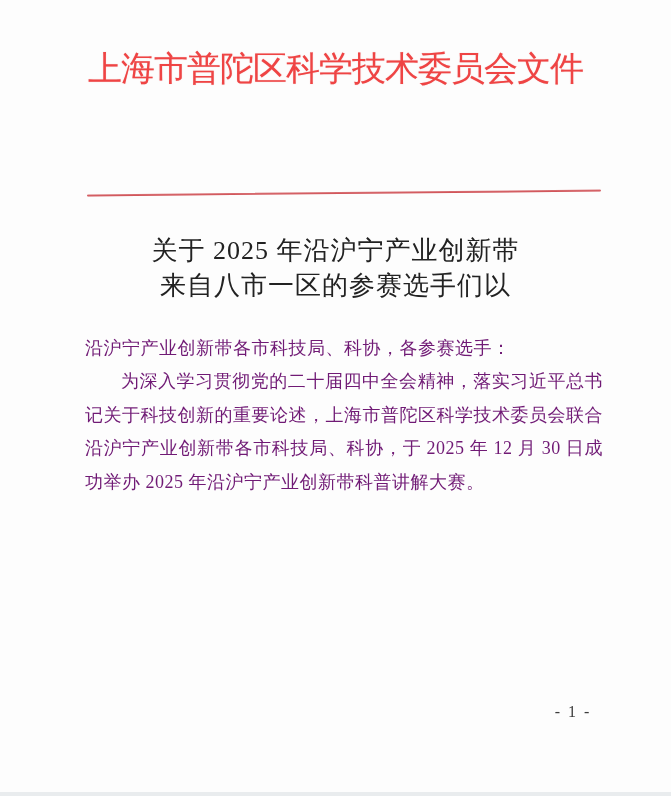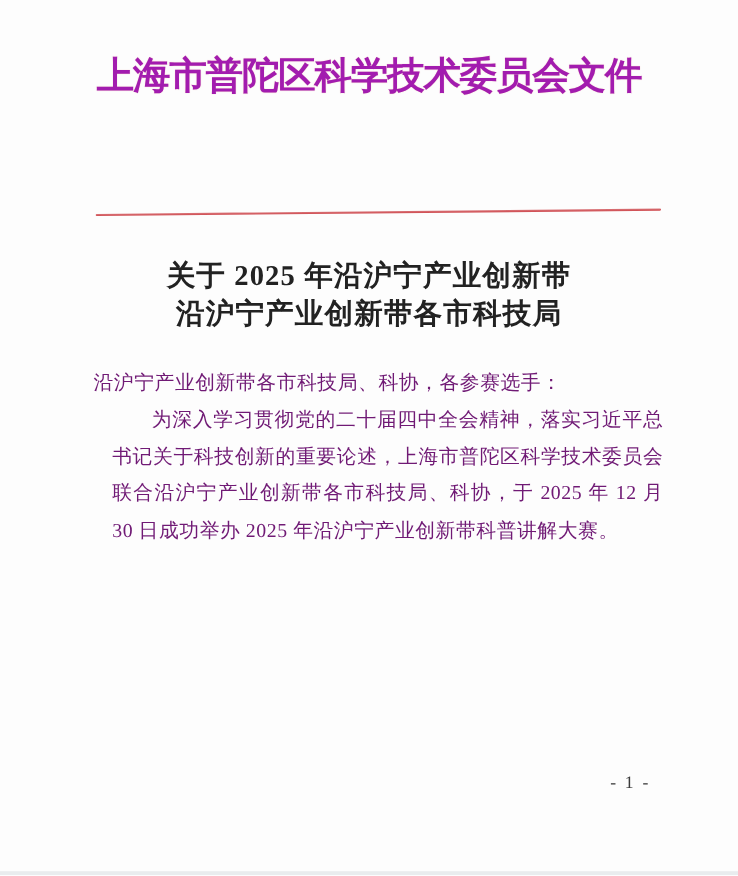--- a/index.html
+++ b/index.html
@@ -24,22 +24,22 @@
     height: 4px;
     background: #e9ecee;
   }
   
   .letterhead {
     position: absolute;
     top: 46px;
     left: 0;
     width: 100%;
     text-align: center;
-    color: #a21caf;
-    font-weight: bold;
+    color: #ef4444;
+    font-weight: normal;
     font-size: 34px;
     letter-spacing: -1px;
     white-space: nowrap;
     text-shadow: 0 0 1px rgba(218,59,61,0.35);
   }
   
   .red-rule {
     position: absolute;
     top: 192px;
     left: 87px;
@@ -50,21 +50,21 @@
     border-radius: 1px;
   }
   
   .doc-title {
     position: absolute;
     top: 233px;
     left: 0;
     width: 100%;
     text-align: center;
     color: #222222;
-    font-weight: bold;
+    font-weight: normal;
     font-size: 26px;
     line-height: 35px;
     letter-spacing: 1px;
   }
   
   .body-block {
     position: absolute;
     top: 332px;
     left: 85px;
     width: 518px;
@@ -73,21 +73,20 @@
     line-height: 33.4px;
     letter-spacing: 0.5px;
     text-align: justify;
     text-justify: inter-ideograph;
   }
   .salutation {
     text-indent: 0;
   }
   .para {
     text-indent: 2em;
-    margin-left: 17px;
   }
   
   .page-number {
     position: absolute;
     top: 703px;
     left: 538px;
     width: 70px;
     text-align: center;
     color: #3c3c3c;
     font-size: 16px;
@@ -99,21 +98,21 @@
 <body>
 
 <div class="page">
 
   <div class="letterhead">上海市普陀区科学技术委员会文件</div>
 
   <div class="red-rule"></div>
 
   <div class="doc-title">
     <div>关于 2025 年沿沪宁产业创新带</div>
-    <div>沿沪宁产业创新带各市科技局</div>
+    <div>来自八市一区的参赛选手们以</div>
   </div>
 
   <div class="body-block">
     <div class="salutation">沿沪宁产业创新带各市科技局、科协，各参赛选手：</div>
     <div class="para">为深入学习贯彻党的二十届四中全会精神，落实习近平总书记关于科技创新的重要论述，上海市普陀区科学技术委员会联合沿沪宁产业创新带各市科技局、科协，于 2025 年 12 月 30 日成功举办 2025 年沿沪宁产业创新带科普讲解大赛。</div>
   </div>
 
   <div class="page-number">- 1 -</div>
 
   <div class="scan-edge-bottom"></div>

